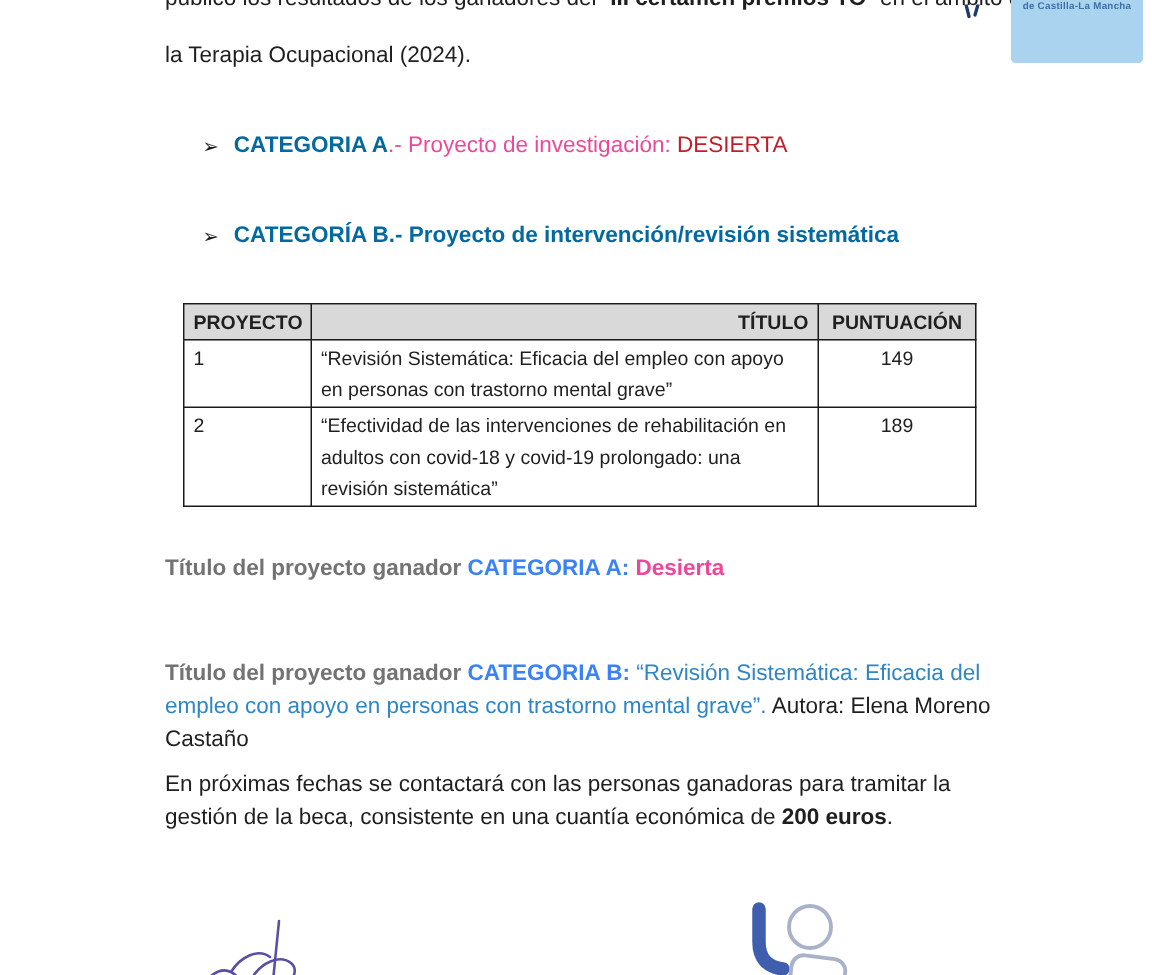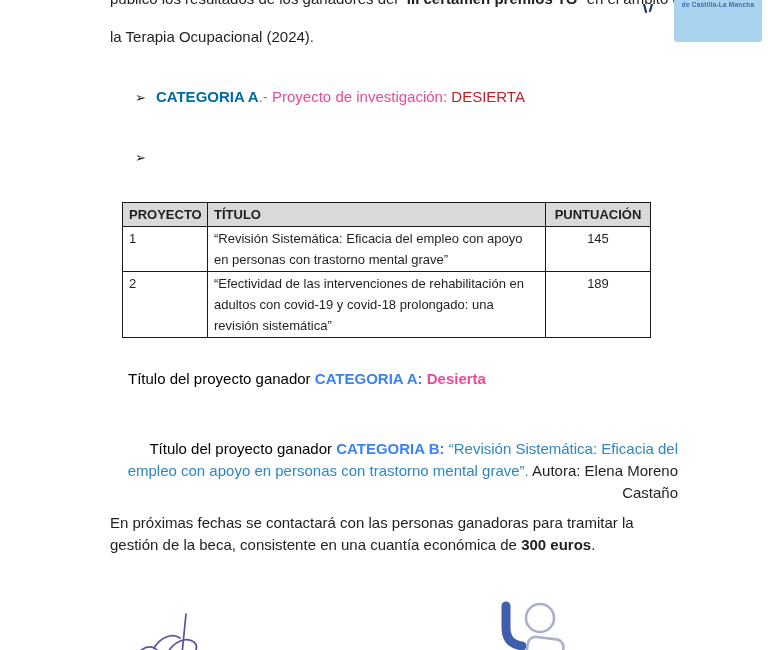--- a/index.html
+++ b/index.html
@@ -13,21 +13,21 @@
     font-size:15px;
   }
   .abs { position:absolute; }
   .body-text { line-height:21px; }
   .b { font-weight:bold; }
   .blue-bold { color:#0369a1; font-weight:bold; }
   .blue-reg { color:#ec4899; }
   .lightblue { color:#2E86C5; }
   .red { color:#C01E28; }
   .red-bold { color:#3b82f6; font-weight:bold; }
-  .black-bold { color:#000000; font-weight:normal;margin-left:18px; }
+  .black-bold { color:#737373; font-weight:bold; }
 
   
   .topline { top:-12px; left:110px; width:600px; white-space:nowrap; }
   .line2   { top:26px;  left:110px; width:560px; }
   .intro   { top:54px;  left:110px; width:620px; }
 
   .bullet { display:flex; align-items:flex-start; }
   .bullet .marker { color:#1a1a1a; font-size:13px; margin-right:10px; line-height:19px; }
   .bullet-a { top:88px;  left:135px; width:520px; }
   .bullet-b { top:148px; left:135px; width:560px; }
@@ -47,28 +47,28 @@
   }
   table.results th {
     background:#D9D9D9;
     font-weight:bold;
     height:20px;
   }
   .col-proyecto { width:85px; }
   .col-titulo   { width:338px; }
   .col-punt     { width:105px; }
   th.h-proyecto { text-align:left; }
-  th.h-titulo   { text-align:left; }
+  th.h-titulo   { text-align:right; }
   th.h-punt     { text-align:center;margin-left:24px; }
   td.c-num  { text-align:left; }
   td.c-tit  { text-align:left; }
   td.c-punt { text-align:center; }
 
   .winner-a { top:368px; left:110px; width:600px; }
-  .winner-b { top:438px; left:110px; width:568px; line-height:22px;text-align:right; }
+  .winner-b { top:438px; left:110px; width:568px; line-height:22px; }
   .closing  { top:512px; left:110px; width:568px; line-height:22px; }
 
   
   .logo-box {
     top:0; left:674px; width:88px; height:42px;
     background:#A9D3EE;
     border-radius:0 0 3px 3px;
   }
   .logo-box .logo-text {
     display:block;
@@ -107,59 +107,60 @@
 
   <div class="abs bullet bullet-a">
     <span class="marker">➢</span>
     <span>
       <span class="blue-bold">CATEGORIA A</span><span class="blue-reg">.- Proyecto de investigación: </span><span class="red">DESIERTA</span>
     </span>
   </div>
 
   <div class="abs bullet bullet-b">
     <span class="marker">➢</span>
+    <span class="blue-bold">CATEGORÍA B.- Proyecto de intervención/revisión sistemática</span>
   </div>
 
   <table class="results">
     <colgroup>
       <col class="col-proyecto">
         <col class="col-titulo">
         <col class="col-punt">
     </colgroup>
     <thead>
       <tr>
         <th class="h-proyecto">PROYECTO</th>
         <th class="h-titulo">TÍTULO</th>
         <th class="h-punt">PUNTUACIÓN</th>
       </tr>
     </thead>
     <tbody>
       <tr>
         <td class="c-num">1</td>
         <td class="c-tit">“Revisión Sistemática: Eficacia del empleo con apoyo en personas con trastorno mental grave”</td>
-        <td class="c-punt">145</td>
+        <td class="c-punt">149</td>
       </tr>
       <tr>
         <td class="c-num">2</td>
-        <td class="c-tit">“Efectividad de las intervenciones de rehabilitación en adultos con covid-19 y covid-18 prolongado: una revisión sistemática”</td>
+        <td class="c-tit">“Efectividad de las intervenciones de rehabilitación en adultos con covid-18 y covid-19 prolongado: una revisión sistemática”</td>
         <td class="c-punt">189</td>
       </tr>
     </tbody>
   </table>
 
   <div class="abs winner-a body-text">
     <span class="black-bold">Título del proyecto ganador </span><span class="red-bold">CATEGORIA A:</span><span class="blue-reg b"> Desierta</span>
   </div>
 
   <div class="abs winner-b">
     <span class="black-bold">Título del proyecto ganador </span><span class="red-bold">CATEGORIA B:</span><span class="lightblue"> “Revisión Sistemática: Eficacia del empleo con apoyo en personas con trastorno mental grave”.</span><span> Autora: Elena Moreno Castaño</span>
   </div>
 
   <div class="abs closing">
-    <span>En próximas fechas se contactará con las personas ganadoras para tramitar la gestión de la beca, consistente en una cuantía económica de </span><span class="b">300 euros</span><span>.</span>
+    <span>En próximas fechas se contactará con las personas ganadoras para tramitar la gestión de la beca, consistente en una cuantía económica de </span><span class="b">200 euros</span><span>.</span>
   </div>
 
   <div class="abs signature">
     <svg width="110" height="60" viewBox="0 0 110 60">
       <g stroke="#5A4FA5" stroke-width="1.7" fill="none" stroke-linecap="round">
         <path d="M8 56 C12 44, 22 36, 30 40 C38 44, 36 54, 26 57 C18 59, 12 55, 18 49 C24 43, 38 46, 44 52"></path>
         <path d="M62 6 L57 56"></path>
         <path d="M44 44 C50 34, 62 28, 70 34 C76 39, 70 50, 60 54"></path>
         <path d="M72 52 C78 44, 88 46, 86 56 C84 62, 76 62, 74 56"></path>
         <path d="M30 40 C36 30, 48 24, 56 30"></path>

